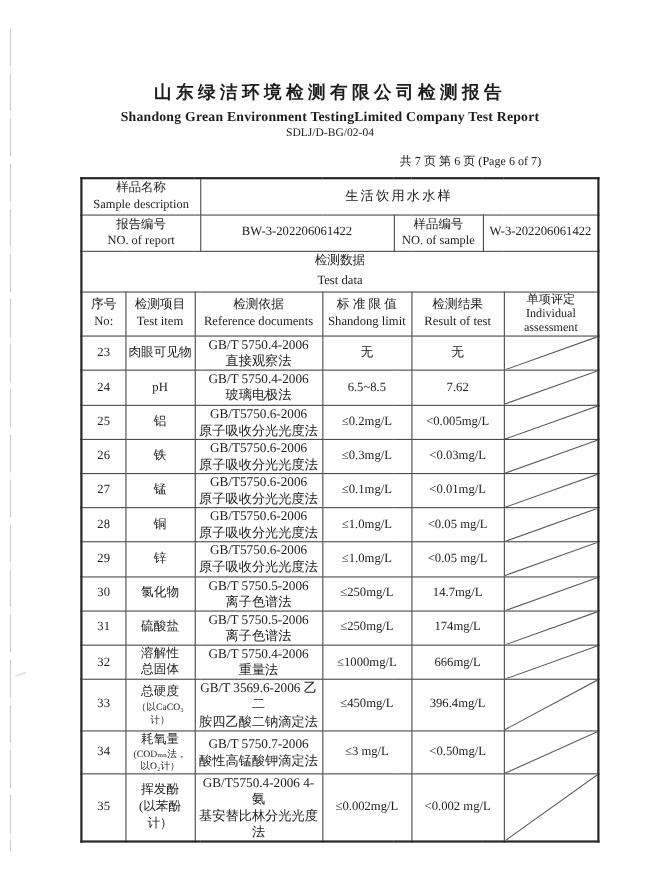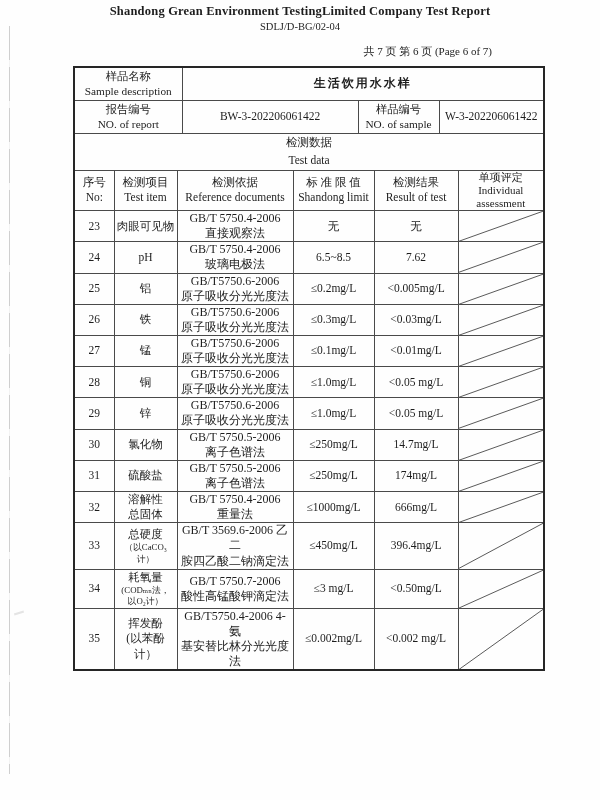--- a/index.html
+++ b/index.html
@@ -21,39 +21,40 @@
   table.report{
     border-collapse:collapse;table-layout:fixed;width:470px;margin:7px 0 0 73px;
     border:2px solid #262626;
     padding-left:22px;
   }
   td{
     border:1px solid #4a4a4a;text-align:center;vertical-align:middle;
     padding:0 1px;font-size:11.5px;line-height:1.32;white-space:pre-line;overflow:hidden;
   }
   .lab{font-size:11.3px;}
-  .sample-val{font-size:12px;letter-spacing:2px;font-weight:bold;}
+  .sample-val{font-size:12px;letter-spacing:2px;}
   .section{line-height:1.5;}
   .tight{font-size:11px;line-height:1.2;}
   .ref{font-size:12px;line-height:1.26;}
   .item-sub{display:block;font-size:8.8px;line-height:1.3;}
   .note-label{line-height:2.2;font-size:11.5px;}
   td.diag{position:relative;}
   td.diag svg{position:absolute;left:0;top:0;width:100%;height:100%;display:block;}
   td.diag line{stroke:#5a5a5a;stroke-width:1;}
   tr.h1{height:33px;} tr.h2{height:33px;} tr.h3{height:37px;} tr.h4{height:40px;margin-left:32px;}
   tr.hr{height:29px;} tr.hr33{height:30px;} tr.hr34{height:35px;} tr.hr35{height:32px;} tr.hnote{height:40px;}
 </style>
 </head>
 <body>
 
 <div class="page">
   <div class="scan-edge"></div>
   <div class="smudge"></div>
 
+  <div class="title-cn">山东绿洁环境检测有限公司检测报告</div>
   <div class="title-en">Shandong Grean Environment TestingLimited Company Test Report</div>
   <div class="doc-code">SDLJ/D-BG/02-04</div>
   <div class="page-info">共 7 页  第 6 页  (Page 6 of 7)</div>
 
   <table class="report">
     <colgroup>
       <col style="width:40px">
         <col style="width:63px">
         <col style="width:5px">
       <col style="width:111px">

